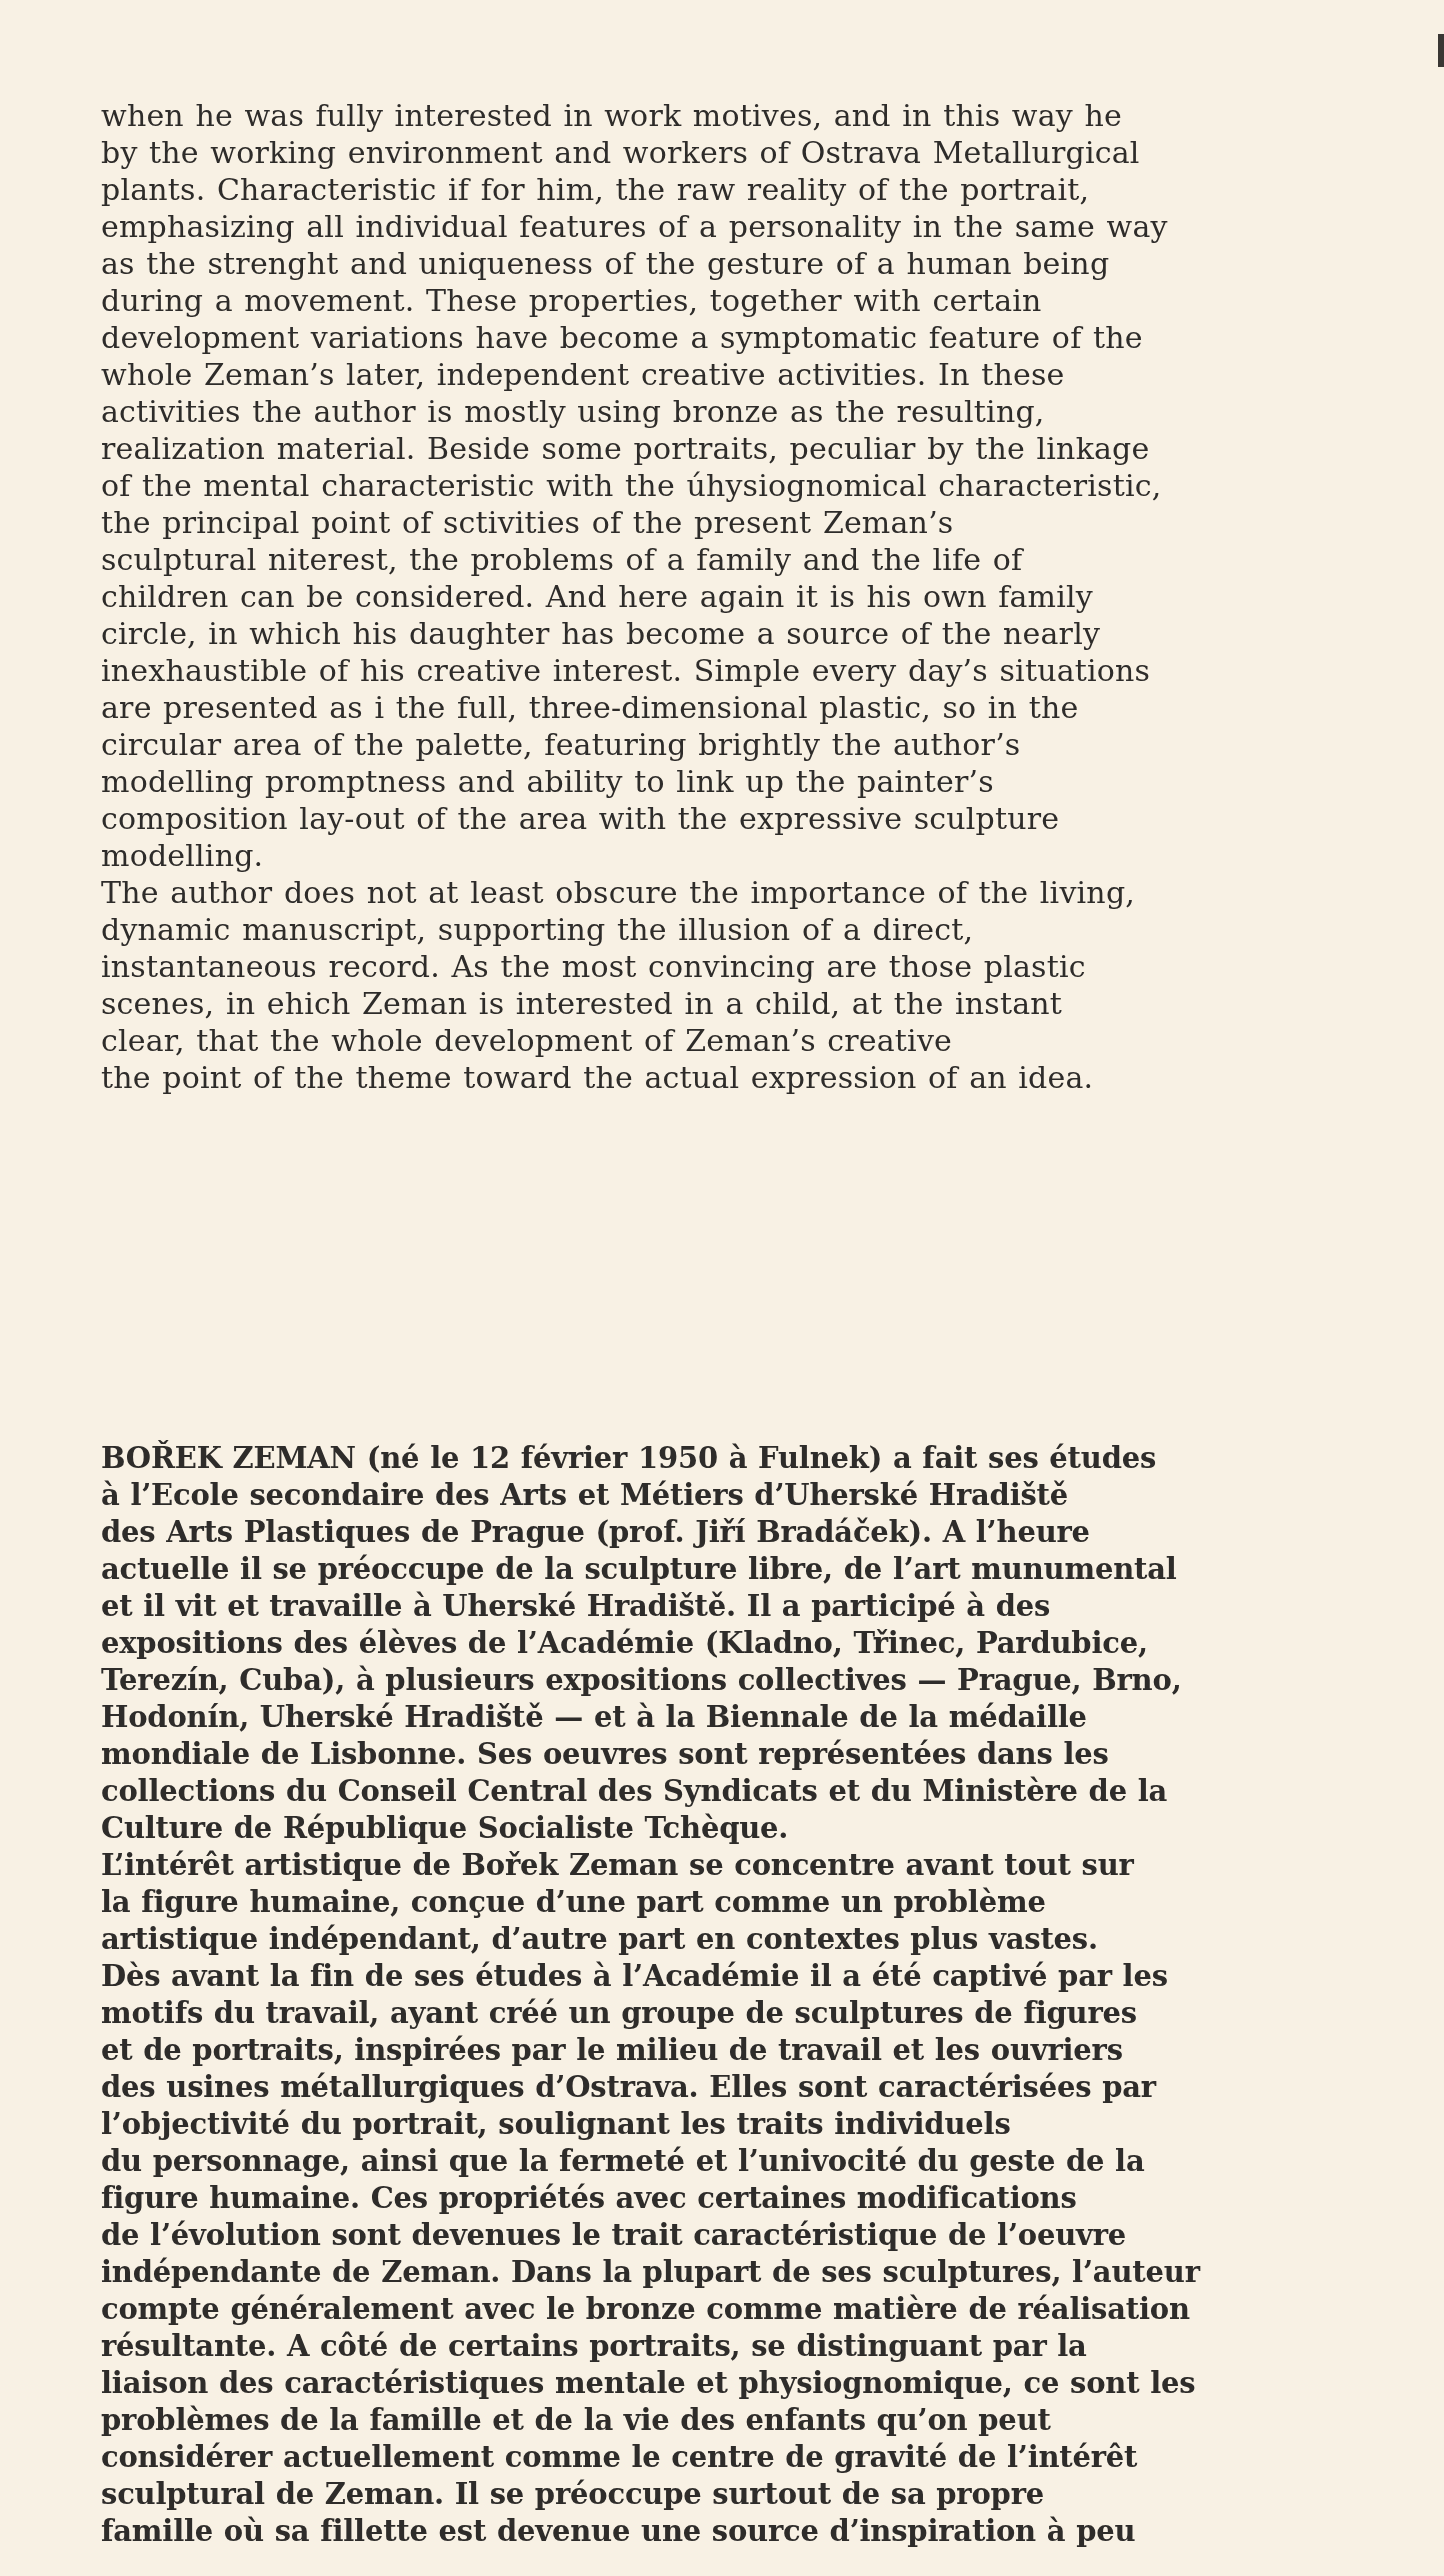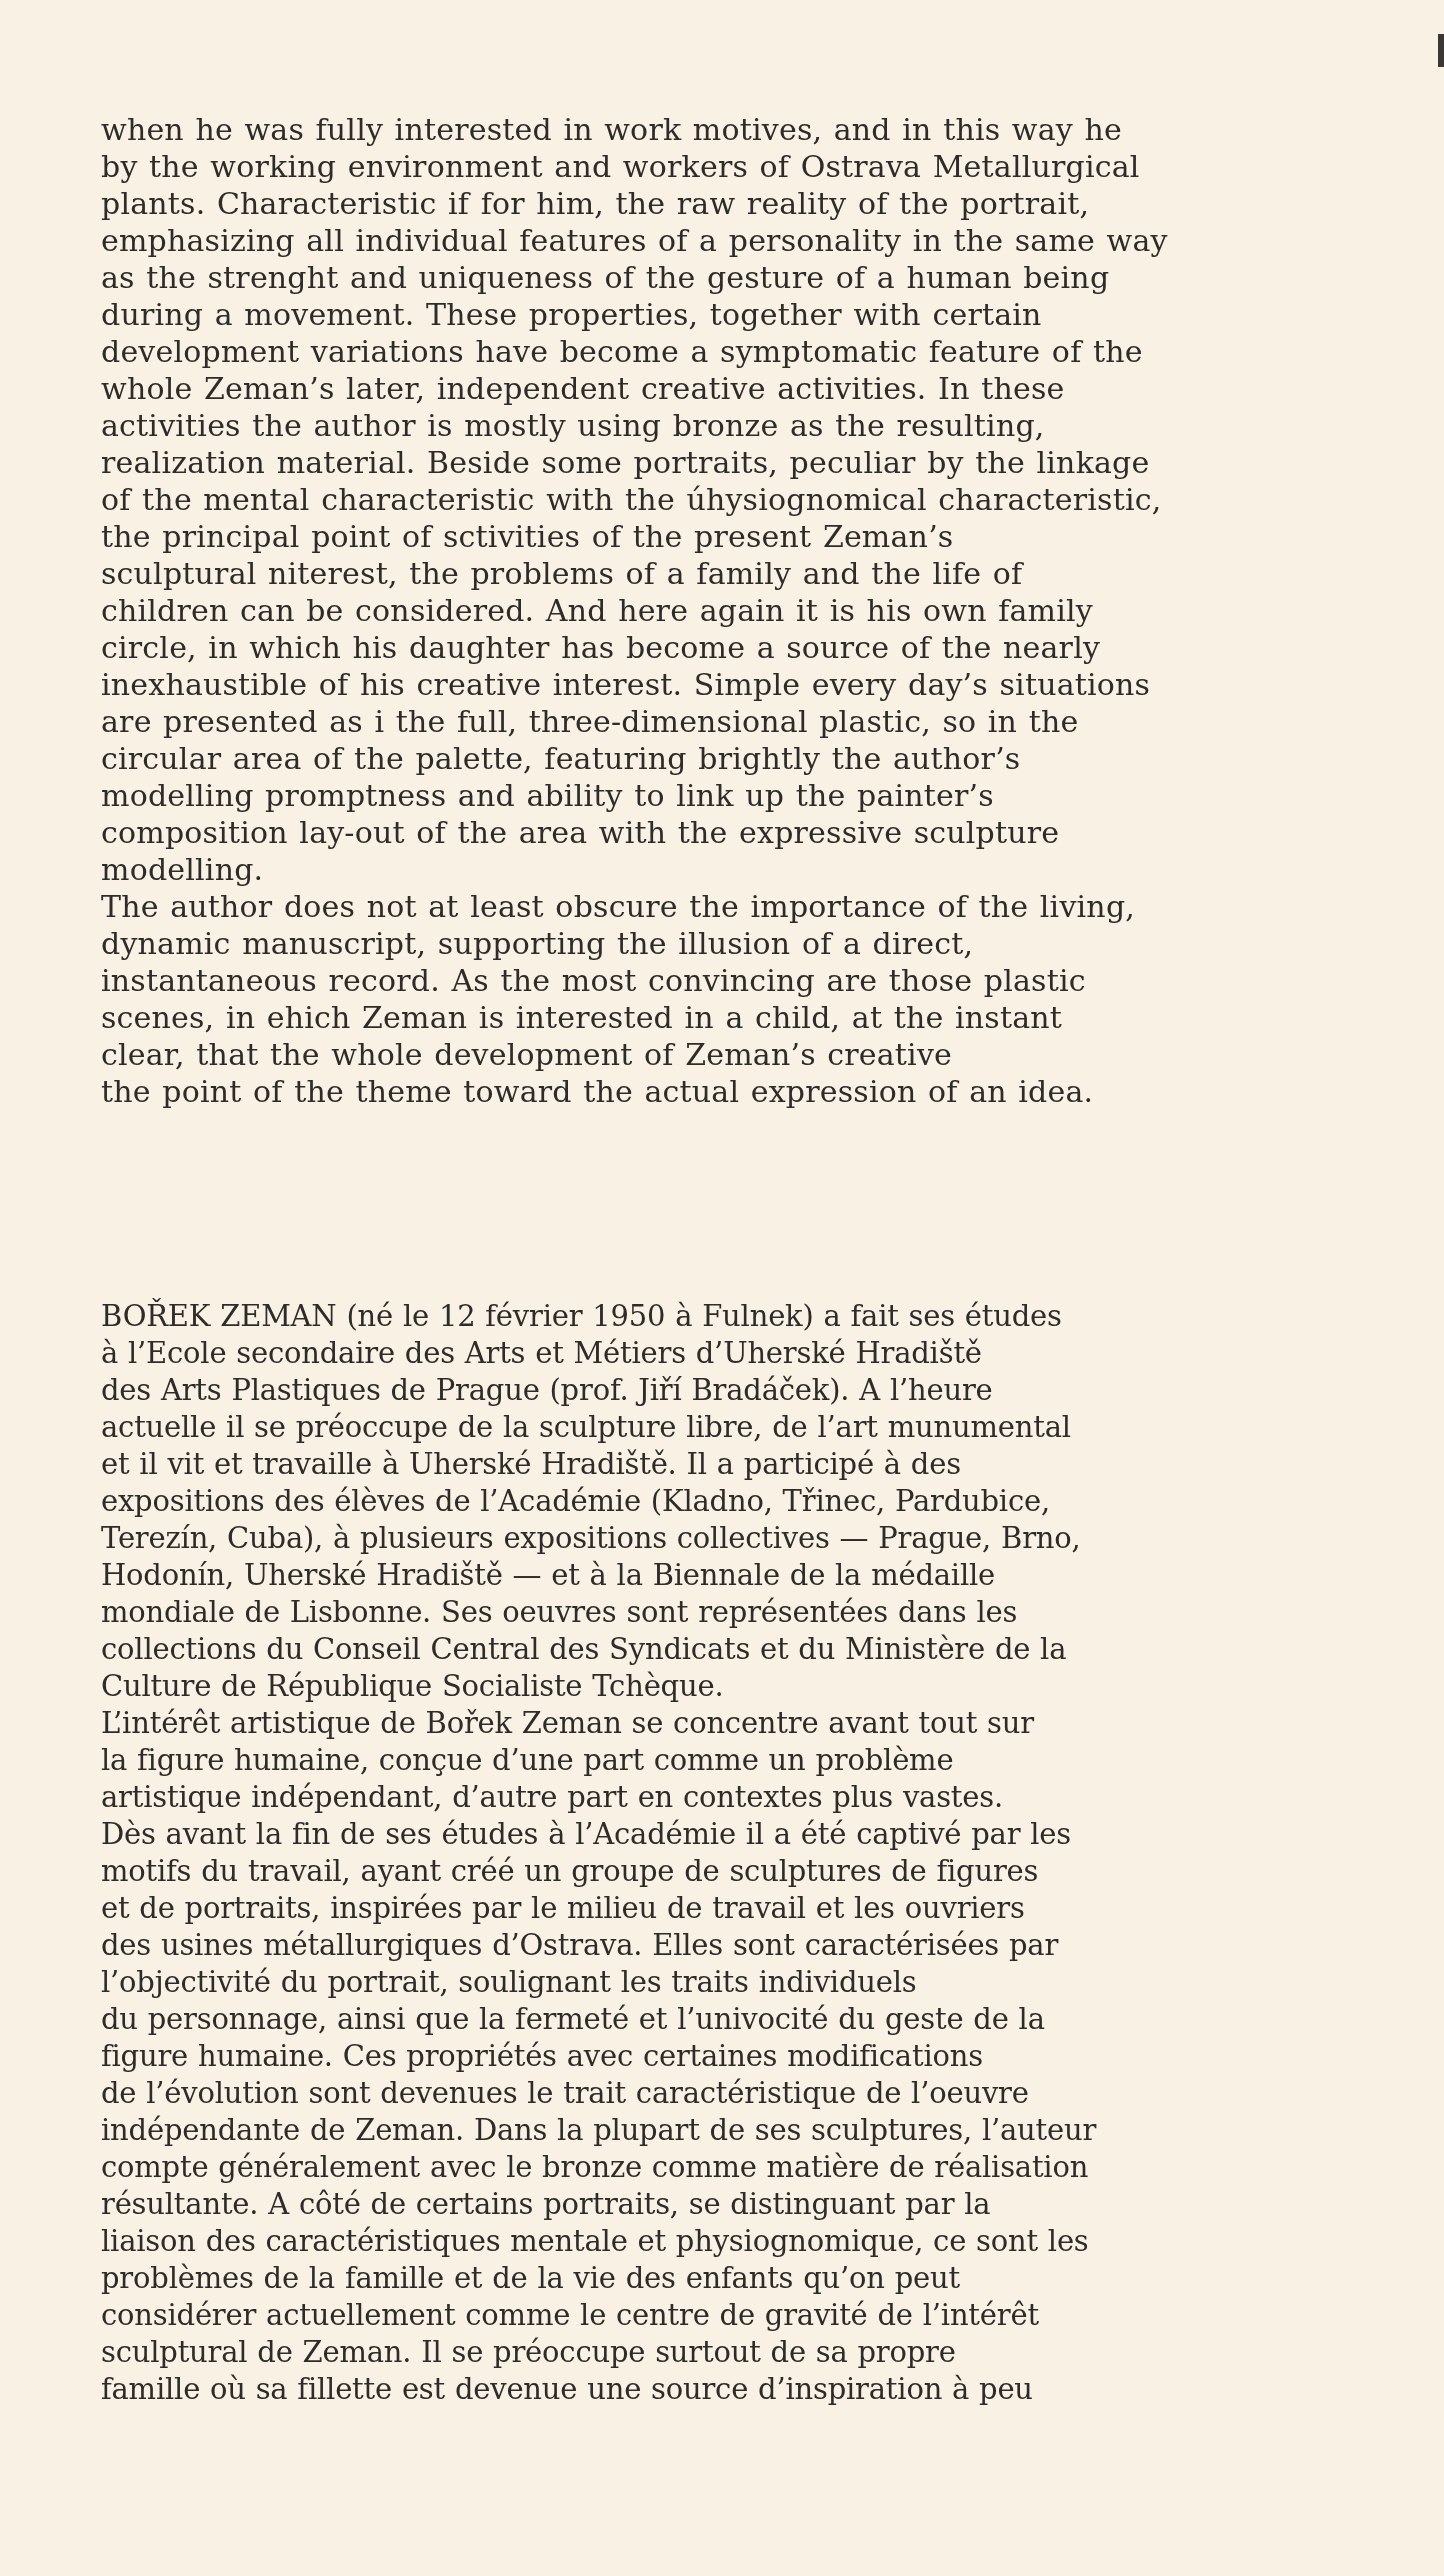--- a/index.html
+++ b/index.html
@@ -22,24 +22,25 @@
       width: 6.3px;
       height: 32.5px;
       background: #3a3734;
     }
     .section {
       position: absolute;
       left: 101px;
       width: 1264px;
     }
     .section-en {
-      top: 111px;
+      top: 97px;
     }
     .section-fr {
-      top: 1298px;
+      top: 1440px;
+      font-weight: bold;
     }
     .line {
       display: block;
       white-space: nowrap;
       font-size: 30px;
       line-height: 37px;
       letter-spacing: 0.2px;
       word-spacing: 1.8px;
     }
     .section-fr .line {

